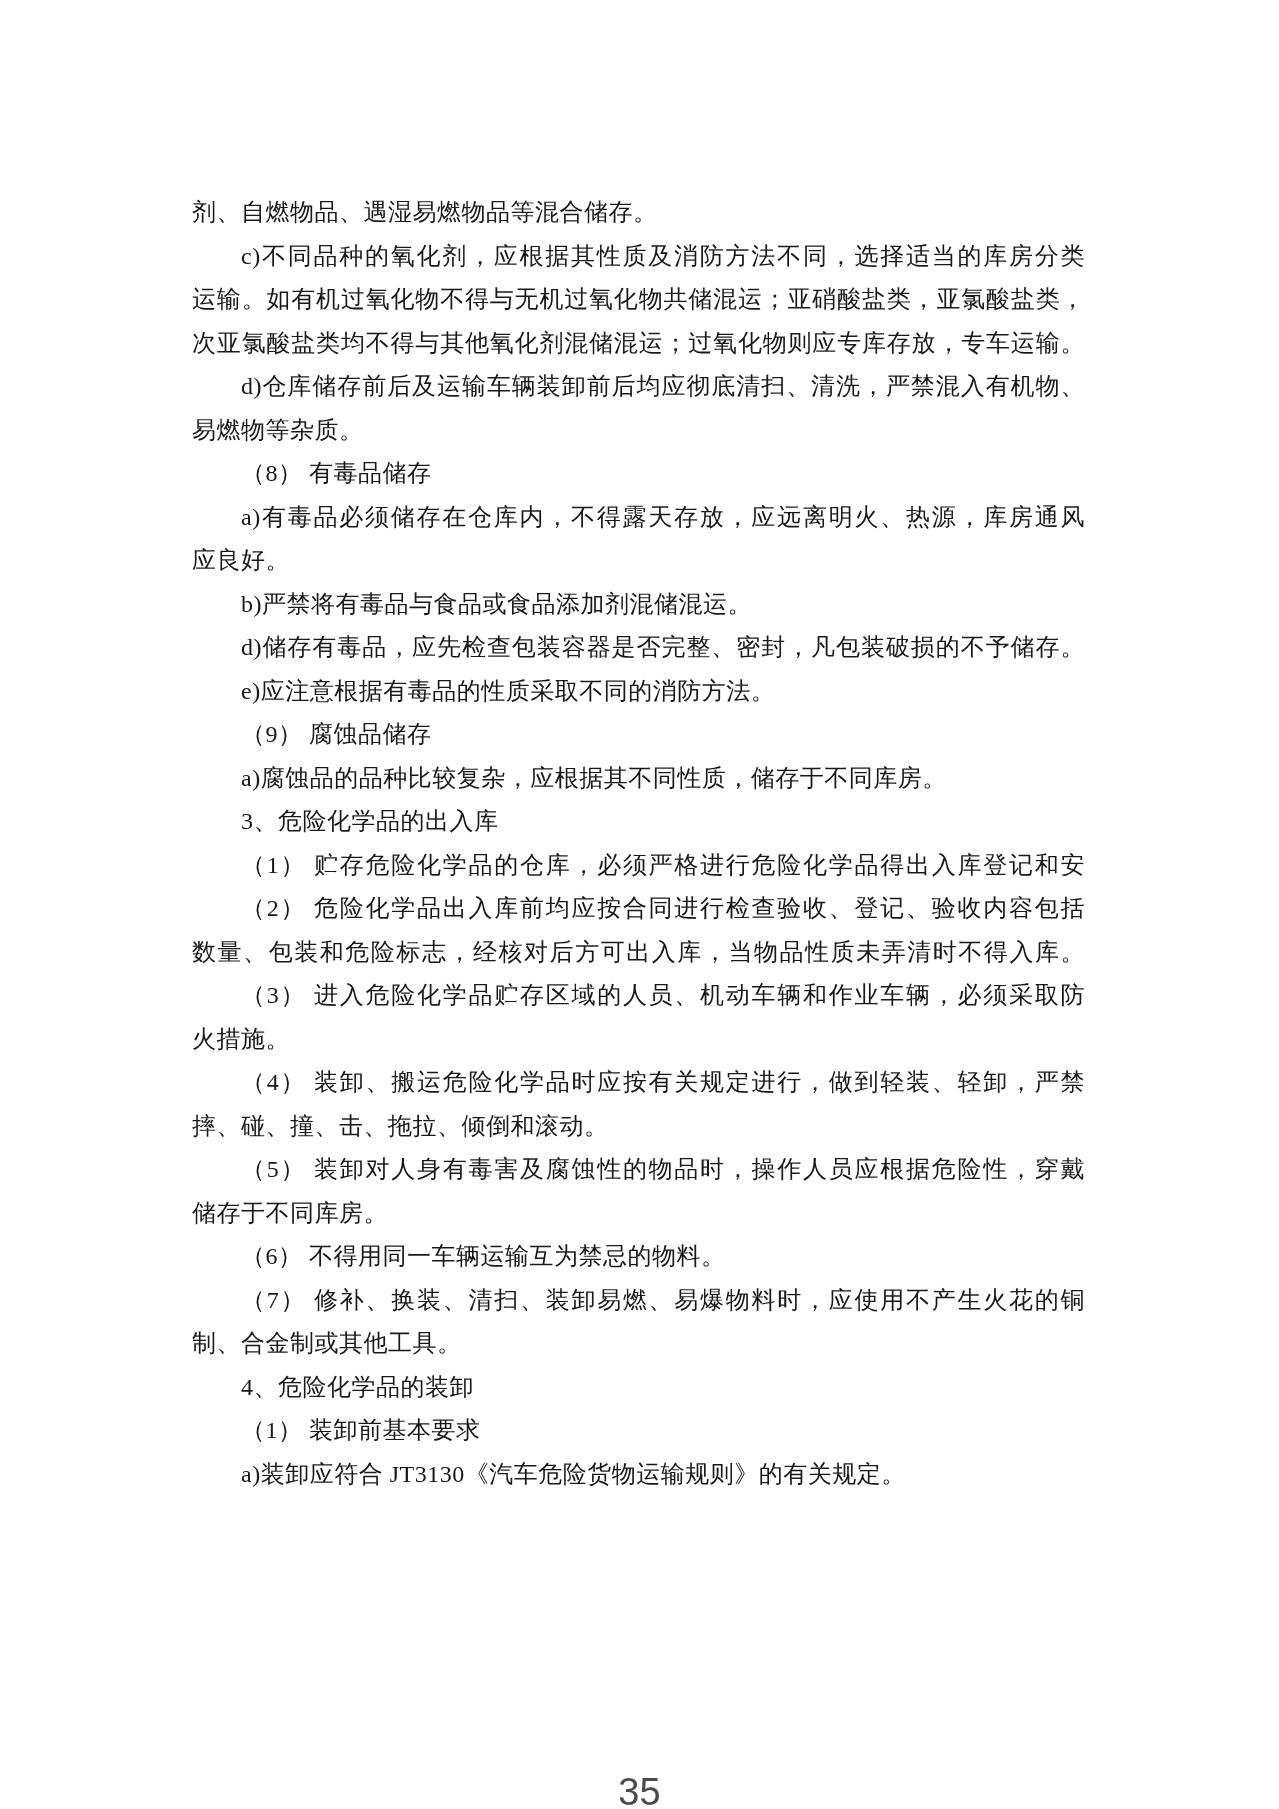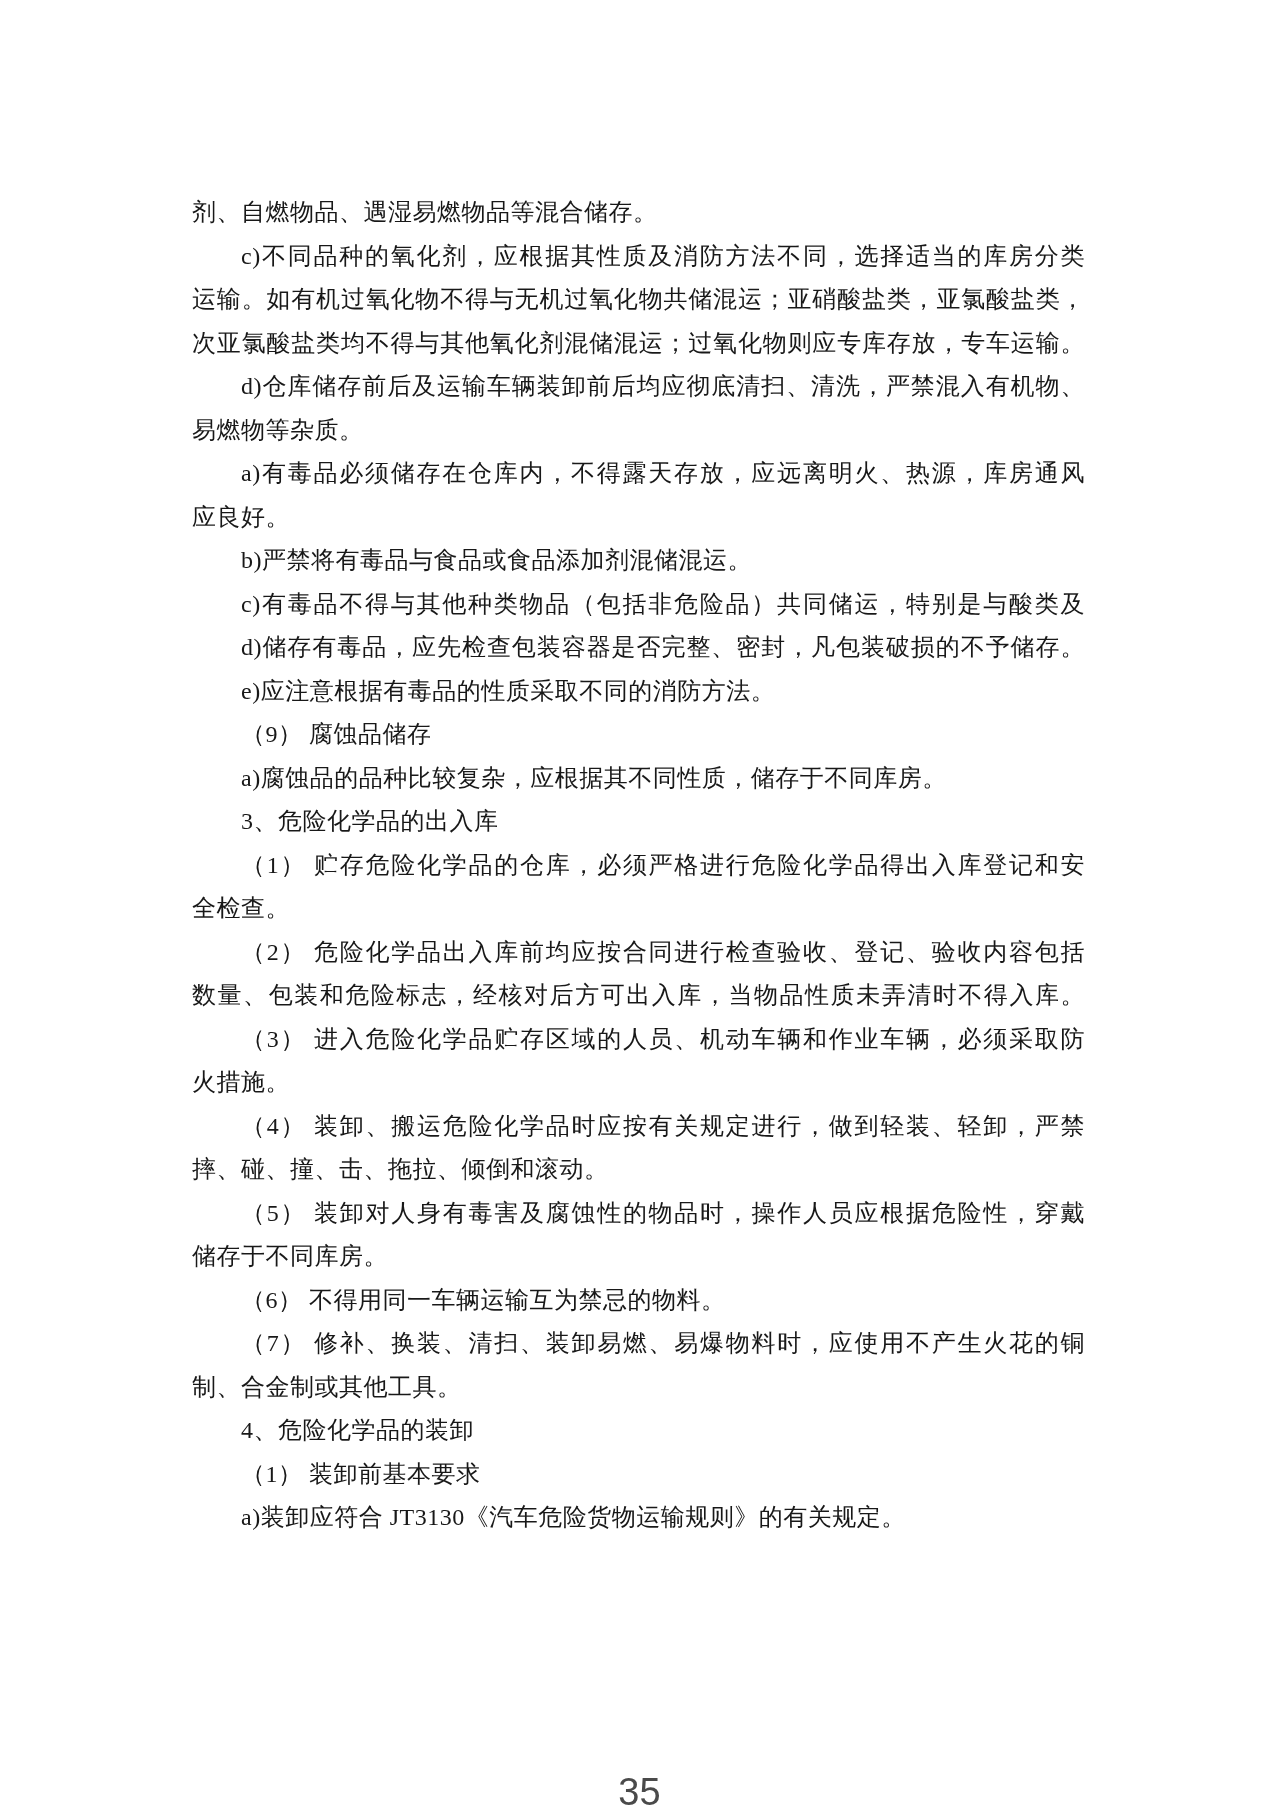--- a/index.html
+++ b/index.html
@@ -59,31 +59,30 @@
 
 <div class="page">
   <div class="text-block">
 
   <div class="line">剂、自燃物品、遇湿易燃物品等混合储存。</div>
       <div class="line indent fill">c)不同品种的氧化剂，应根据其性质及消防方法不同，选择适当的库房分类</div>
       <div class="line fill">运输。如有机过氧化物不得与无机过氧化物共储混运；亚硝酸盐类，亚氯酸盐类，</div>
       <div class="line fill">次亚氯酸盐类均不得与其他氧化剂混储混运；过氧化物则应专库存放，专车运输。</div>
       <div class="line indent fill">d)仓库储存前后及运输车辆装卸前后均应彻底清扫、清洗，严禁混入有机物、</div>
       <div class="line">易燃物等杂质。</div>
+      <div class="line indent">（8） 有毒品储存</div>
       <div class="line indent fill">a)有毒品必须储存在仓库内，不得露天存放，应远离明火、热源，库房通风</div>
       <div class="line">应良好。</div>
       <div class="line indent">b)严禁将有毒品与食品或食品添加剂混储混运。</div>
-      <div class="line indent fill">c)有毒品不得与其他种类物品（包括非危险品）共同储运，特别是与酸类及</div>
       <div class="line indent fill">d)储存有毒品，应先检查包装容器是否完整、密封，凡包装破损的不予储存。</div>
       <div class="line indent">e)应注意根据有毒品的性质采取不同的消防方法。</div>
       <div class="line indent">（9） 腐蚀品储存</div>
       <div class="line indent">a)腐蚀品的品种比较复杂，应根据其不同性质，储存于不同库房。</div>
       <div class="line indent">3、危险化学品的出入库</div>
       <div class="line indent fill">（1） 贮存危险化学品的仓库，必须严格进行危险化学品得出入库登记和安</div>
-      <div class="line">全检查。</div>
       <div class="line indent fill">（2） 危险化学品出入库前均应按合同进行检查验收、登记、验收内容包括</div>
       <div class="line fill">数量、包装和危险标志，经核对后方可出入库，当物品性质未弄清时不得入库。</div>
       <div class="line indent fill">（3） 进入危险化学品贮存区域的人员、机动车辆和作业车辆，必须采取防</div>
       <div class="line">火措施。</div>
       <div class="line indent fill">（4） 装卸、搬运危险化学品时应按有关规定进行，做到轻装、轻卸，严禁</div>
       <div class="line">摔、碰、撞、击、拖拉、倾倒和滚动。</div>
       <div class="line indent fill">（5） 装卸对人身有毒害及腐蚀性的物品时，操作人员应根据危险性，穿戴</div>
       <div class="line">储存于不同库房。</div>
       <div class="line indent">（6） 不得用同一车辆运输互为禁忌的物料。</div>
       <div class="line indent fill">（7） 修补、换装、清扫、装卸易燃、易爆物料时，应使用不产生火花的铜</div>

